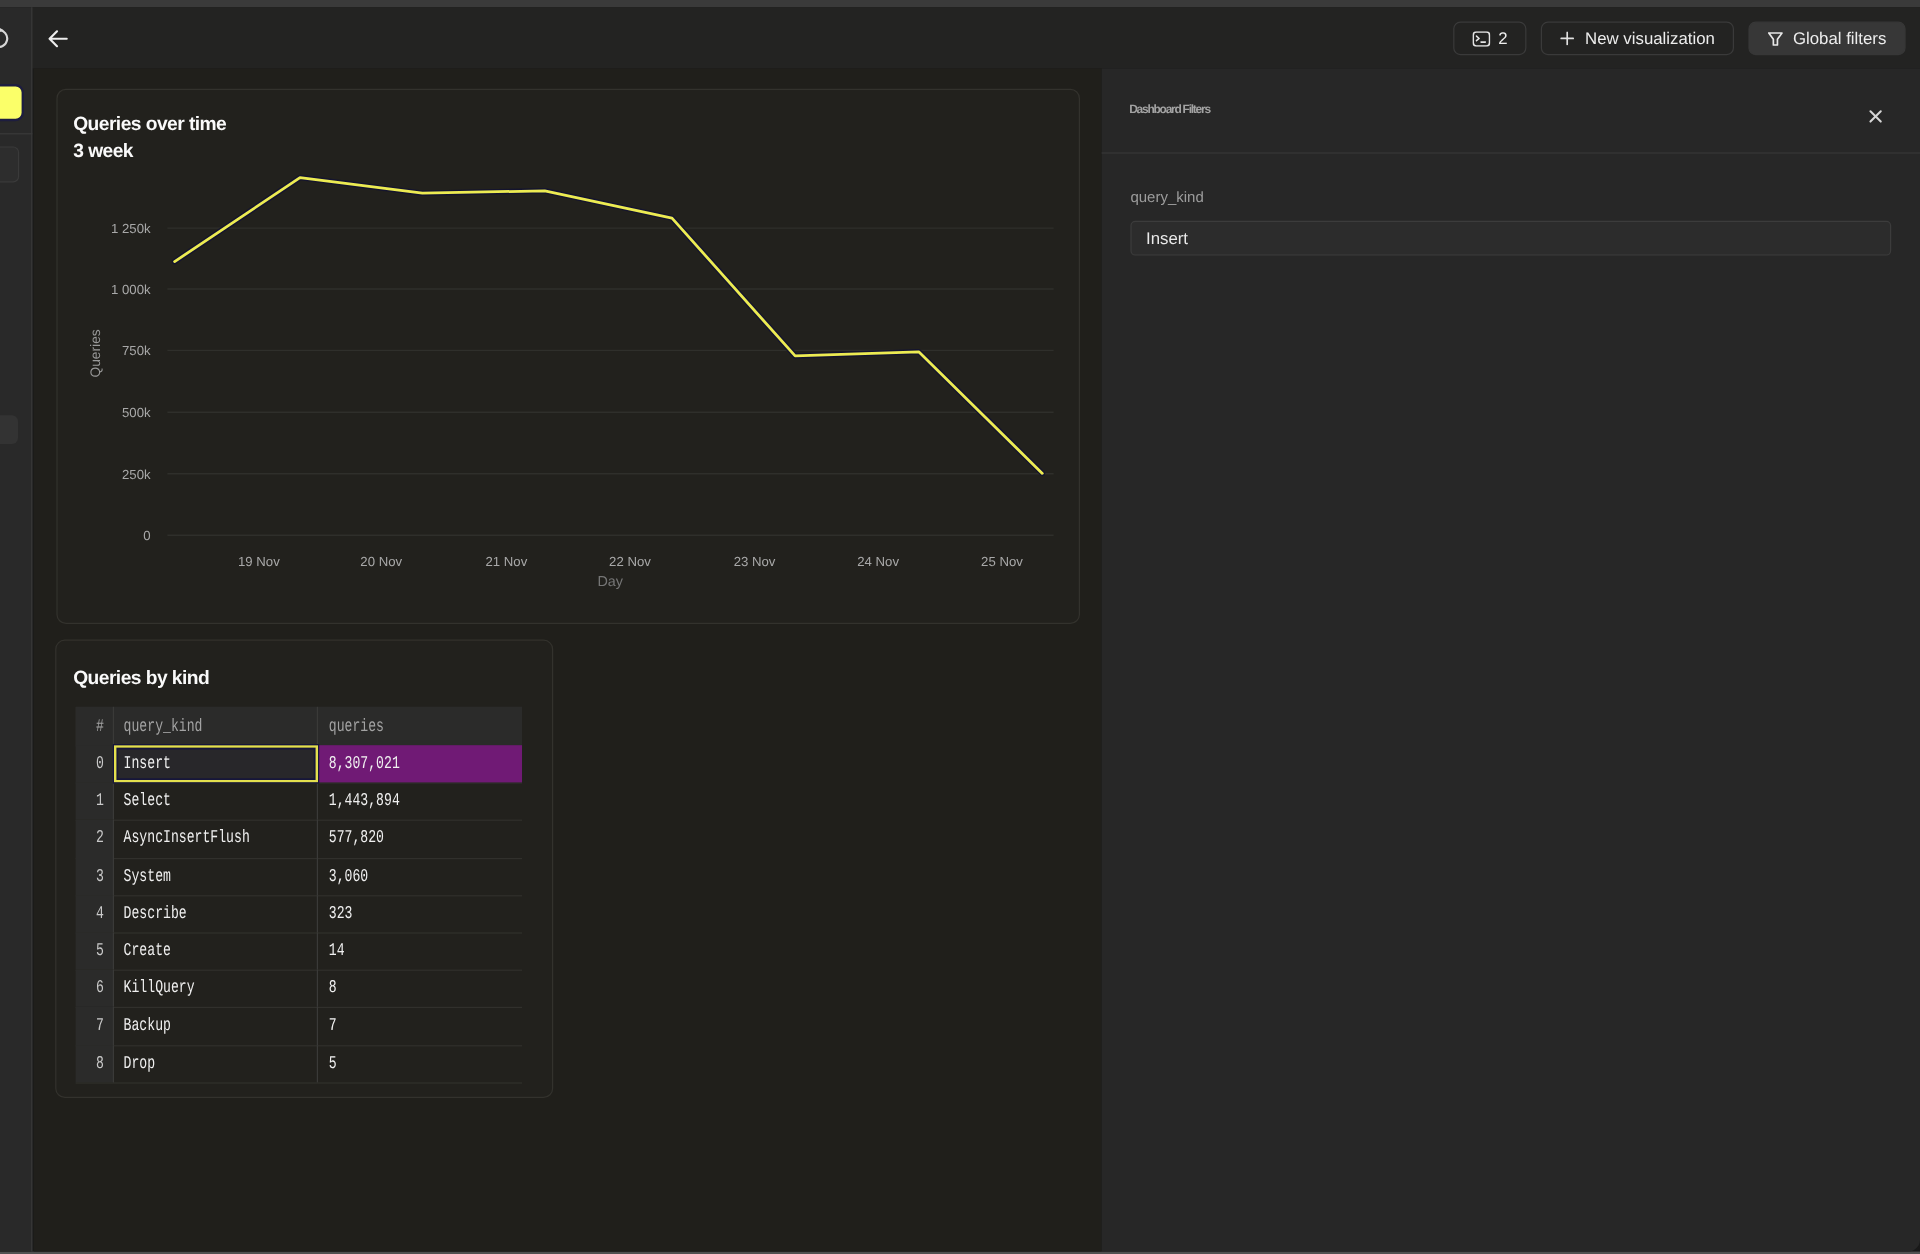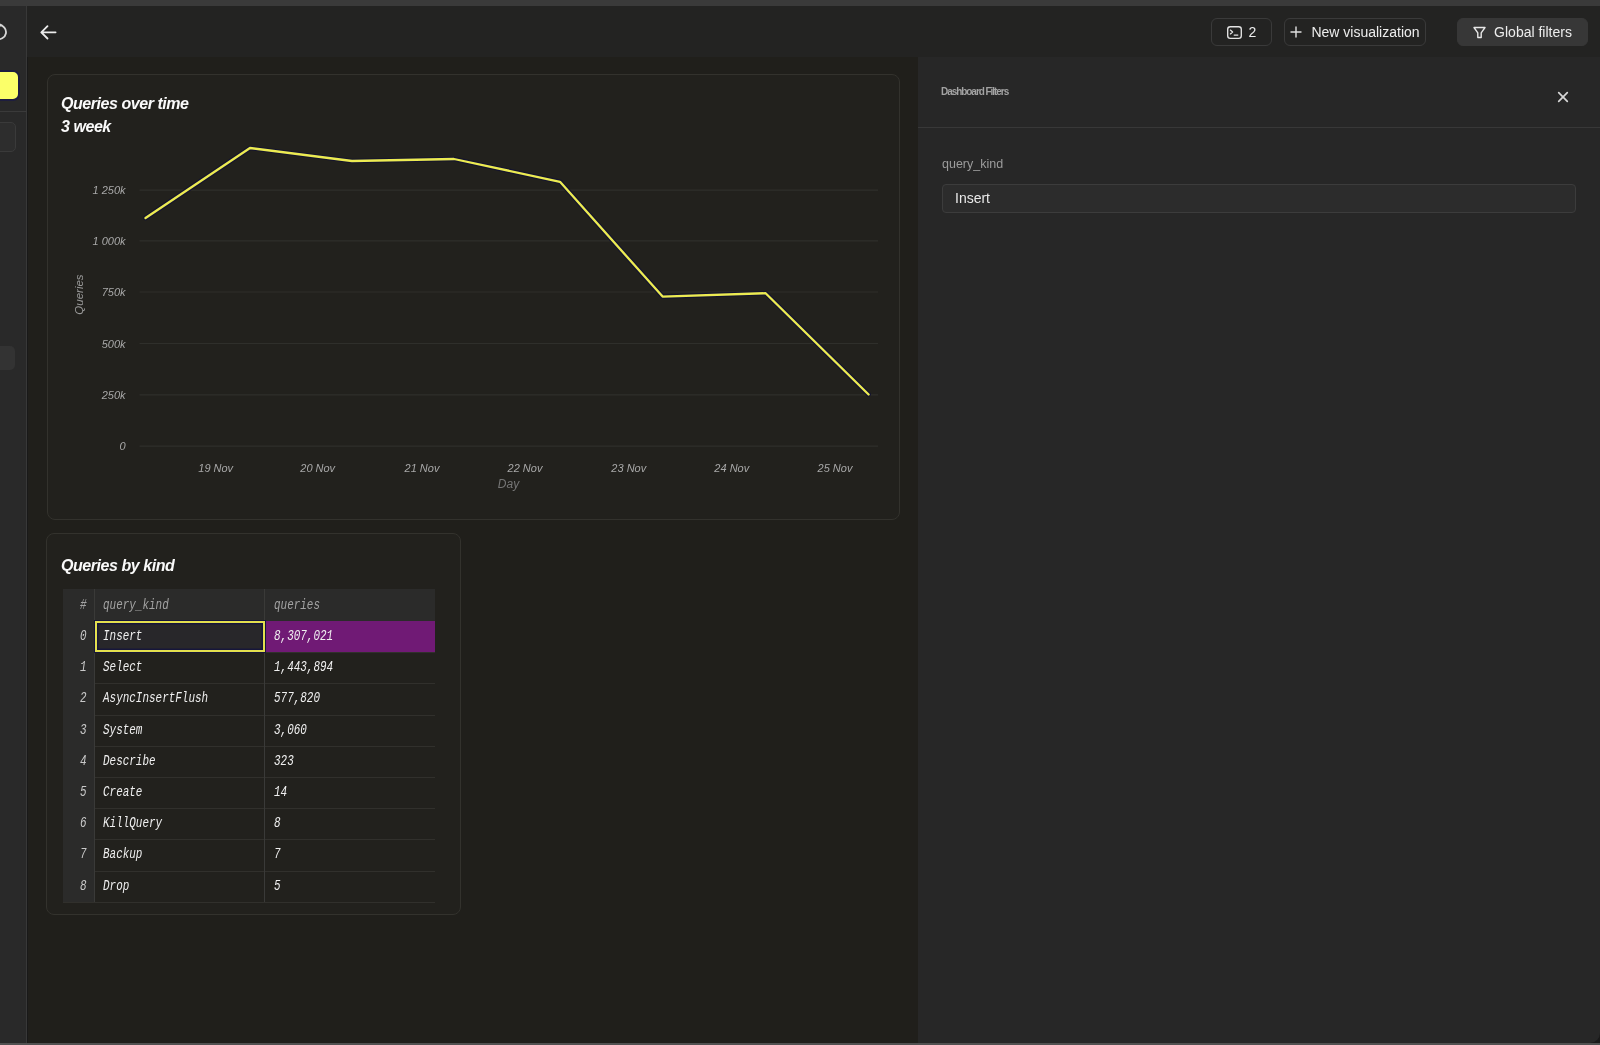--- a/index.html
+++ b/index.html
@@ -10,33 +10,33 @@
   
   #topstrip{left:0;top:0;width:1600px;height:6px;background:#3a3a3a;}
 
   
   #topbar{left:0;top:6px;width:1600px;height:51px;background:#232322;}
   #tb-input{left:72px;top:10px;width:749px;height:31px;background:#2b2b2b;border:1px solid #333;border-radius:6px;
             color:#e8e8e8;font-size:14px;line-height:31px;padding-left:10px;}
   .tbtn{top:12px;height:28px;border-radius:6px;border:1px solid #3a3a3a;color:#ededed;font-size:14px;
         display:flex;align-items:center;justify-content:center;box-sizing:border-box;}
   #btn-console{left:1211px;width:61px;}
-  #btn-newviz{left:1284px;width:142px;}
+  #btn-newviz{left:1284px;width:161px;}
   #btn-global{left:1457px;width:131px;background:#373737;border-color:#373737;}
 
   
   #sidebar{left:0;top:6px;width:27px;height:1037px;background:#292929;border-right:1px solid #383838;box-sizing:border-box;}
   #sb-yellow{left:-8px;top:64px;width:24px;height:26.5px;background:#fbff69;border:2px solid #1d1d40;border-radius:7px;}
   #sb-div1{left:0;top:104.5px;width:27px;height:1px;background:#3a3a3a;}
   #sb-gray1{left:-6px;top:116.4px;width:22px;height:29.6px;background:#2d2d2d;border:1px solid #3a3a3a;border-radius:5px;box-sizing:border-box;}
   #sb-gray2{left:-6px;top:339.6px;width:21px;height:24.4px;background:#333;border-radius:5px;}
 
   
   #main{left:28px;top:57px;width:890px;height:986px;background:#201f1b;}
-  .card{position:absolute;background:#22211d;border:1px solid #33322d;border-radius:8px;box-sizing:border-box;font-style:italic;}
+  .card{position:absolute;background:#22211d;border:1px solid #33322d;border-radius:8px;box-sizing:border-box;}
   #card-chart{left:19px;top:17px;width:853px;height:446px;}
   #card-table{left:18px;top:476px;width:415px;height:382px;text-align:right;}
   .card-title{position:absolute;color:#fafafa;font-size:16px;font-weight:bold;letter-spacing:-0.45px;}
 
   
   #tbl{left:16px;top:55px;width:372px;height:313px;font-family:"Liberation Mono",monospace;font-size:15px;}
   #tbl span{display:inline-block;transform:scaleX(0.73);transform-origin:0 50%;white-space:pre;}
   .trow{position:absolute;left:0;width:372px;height:31px;border-bottom:1px solid #31302c;}
   .idxcell{position:absolute;left:0;top:0;width:32px;height:100%;background:#2b2b2a;color:#c9c9c9;
            display:flex;align-items:center;justify-content:flex-end;padding-right:5px;border-right:1px solid #3a3a38;box-sizing:border-box;}

